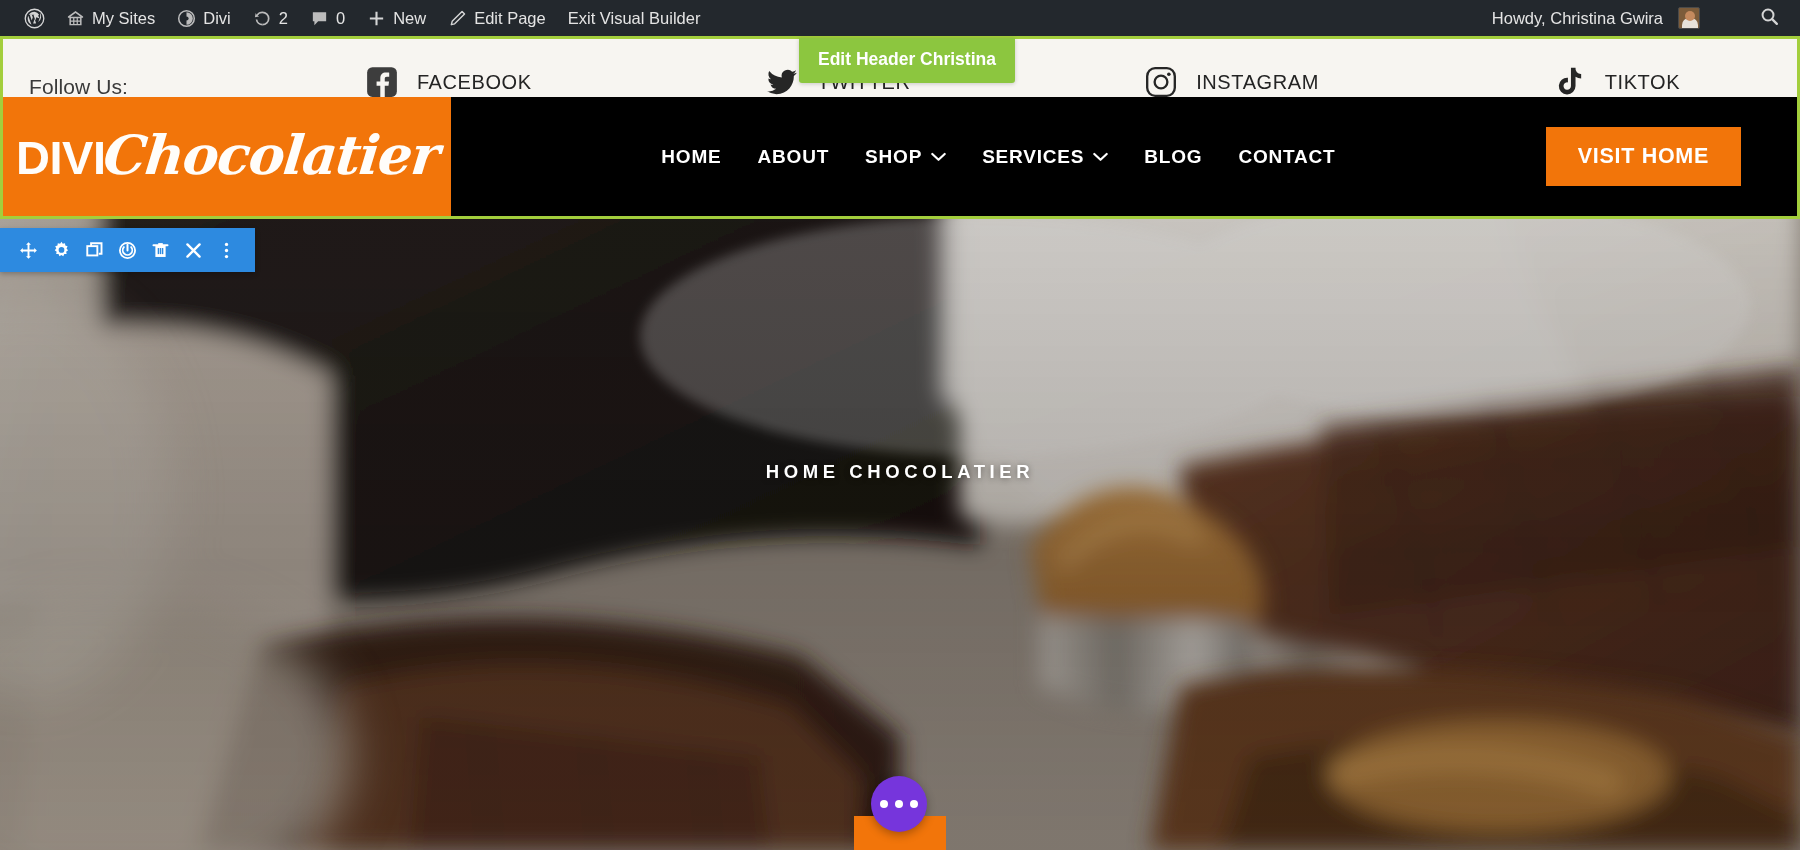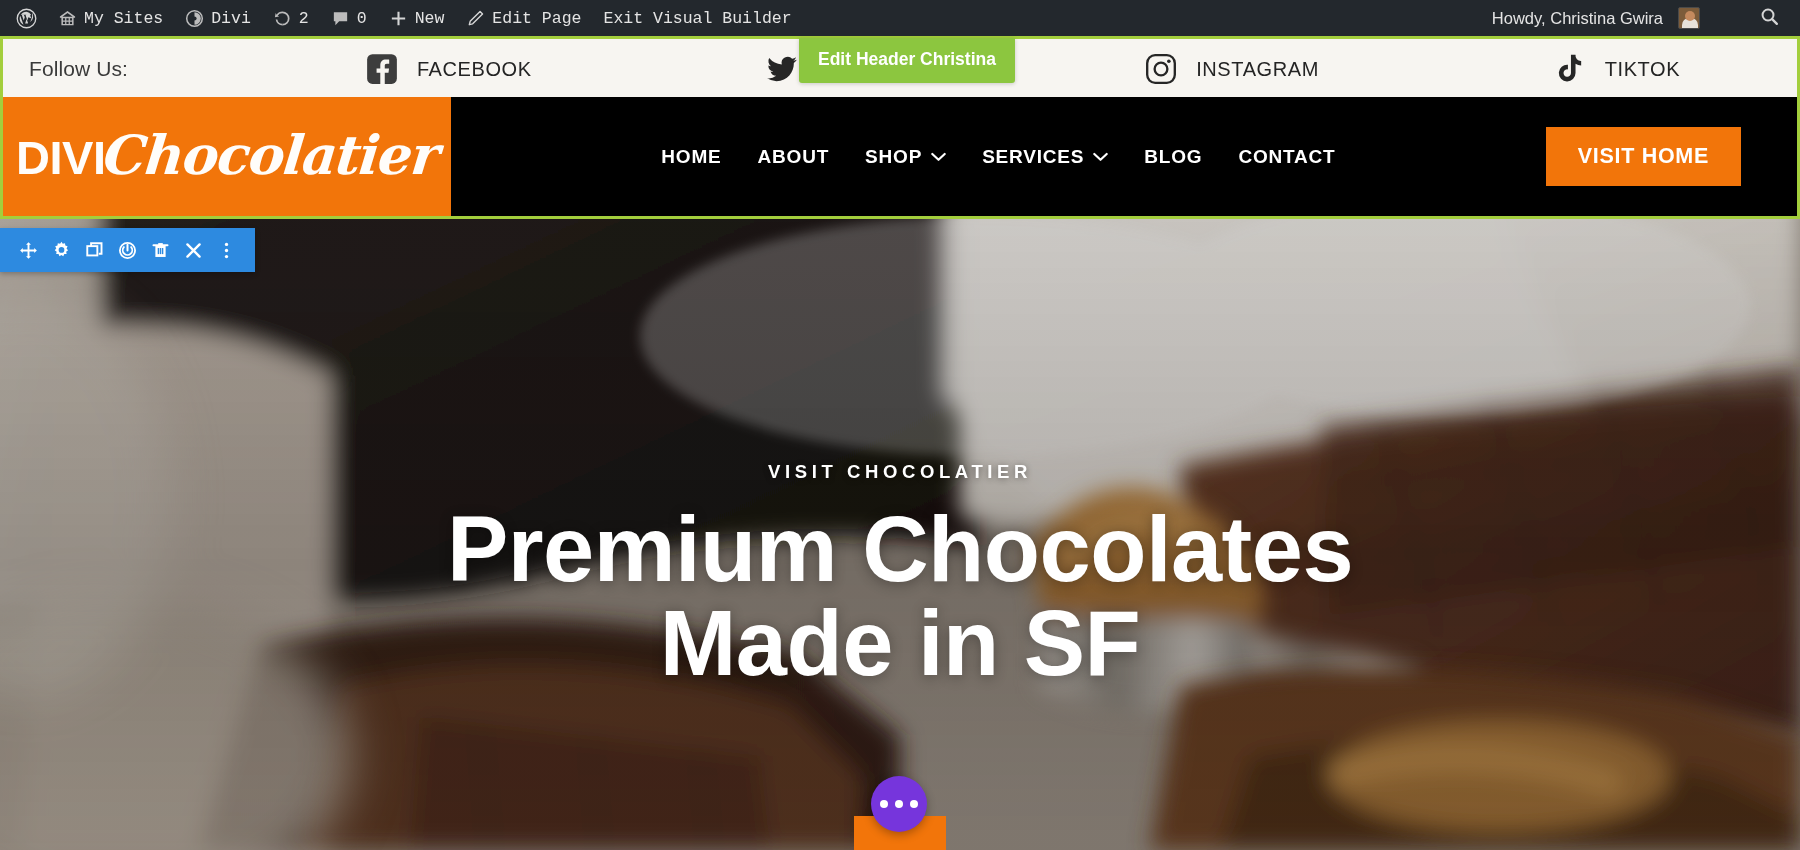--- a/index.html
+++ b/index.html
@@ -11,21 +11,21 @@
   }
   #root { position: relative; width: 1800px; height: 850px; overflow: hidden; }
 
   
   .adminbar {
     position: absolute; top: 0; left: 0; width: 1800px; height: 36px;
     background: #23282d; color: #e4e4e4;
     display: flex; align-items: center;
     font-size: 16.5px; z-index: 60;
   }
-  .ab-left { display: flex; align-items: center; padding-left: 8px; font-family: Liberation Mono, monospace; }
+  .ab-left { display: flex; align-items: center; padding-left: 16px; }
   .ab-right { margin-left: auto; display: flex; align-items: center; padding-right: 14px; gap: 32px; }
   .ab-item {
     display: flex; align-items: center; gap: 7px;
     padding: 0 11px; height: 36px; color: #e4e4e4;
     white-space: nowrap; cursor: pointer;
   }
   .ab-icon { display: inline-flex; align-items: center; justify-content: center; opacity: .92; }
   .ab-icon svg { display: block; }
   .wp-logo-wrap { padding: 0 10px 0 8px; }
   .avatar {
@@ -56,21 +56,21 @@
     padding: 11px 19px 13px 19px;
     border-radius: 0 0 3px 3px;
     z-index: 40; cursor: pointer; white-space: nowrap;
     box-shadow: 0 1px 4px rgba(0,0,0,.18);
   }
 
   
   .socialbar {
     position: absolute; left: 3px; top: 39px; width: 1794px; height: 60px;
     background: #f7f5f1;
-    display: flex; align-items: center;
+    display: flex; align-items: flex-end;
     z-index: 20;
   }
   .follow-label {
     color: #3a3a3a; font-size: 21px; padding-left: 26px;
     letter-spacing: .1px; white-space: nowrap;
   }
   .social-list { display: flex; align-items: center; flex: 1; justify-content: space-around; padding-left: 120px; }
   .social-item {
     display: flex; align-items: center; gap: 18px;
     color: #262626; cursor: pointer;
@@ -476,25 +476,21 @@
 
         <g filter="url(#blurLight)" opacity="0.28">
           <ellipse cx="980" cy="120" rx="340" ry="120" fill="#ffffff"></ellipse>
           <ellipse cx="1450" cy="90" rx="300" ry="110" fill="#ffffff"></ellipse>
         </g>
       </svg>
     </div>
     <div class="hero-veil"></div>
 
     <div class="hero-content">
-      <div class="hero-eyebrow">VISIT CHOCOLATIER</div>
-      <div class="hero-title">
-        <div>Premium Chocolates</div>
-        <div>Made in SF</div>
-      </div>
+      <div class="hero-eyebrow">HOME CHOCOLATIER</div>
     </div>
 
     <button class="hero-btn"></button>
   </div>
 
   <div class="divi-toolbar">
     <div class="tb-btn">
       <svg width="19" height="19" viewBox="0 0 20 20">
         <path d="M10 1.2 12.6 4H11v5h5V7.4L18.8 10 16 12.6V11h-5v5h1.6L10 18.8 7.4 16H9v-5H4v1.6L1.2 10 4 7.4V9h5V4H7.4L10 1.2z" fill="#ffffff"></path>
       </svg>

